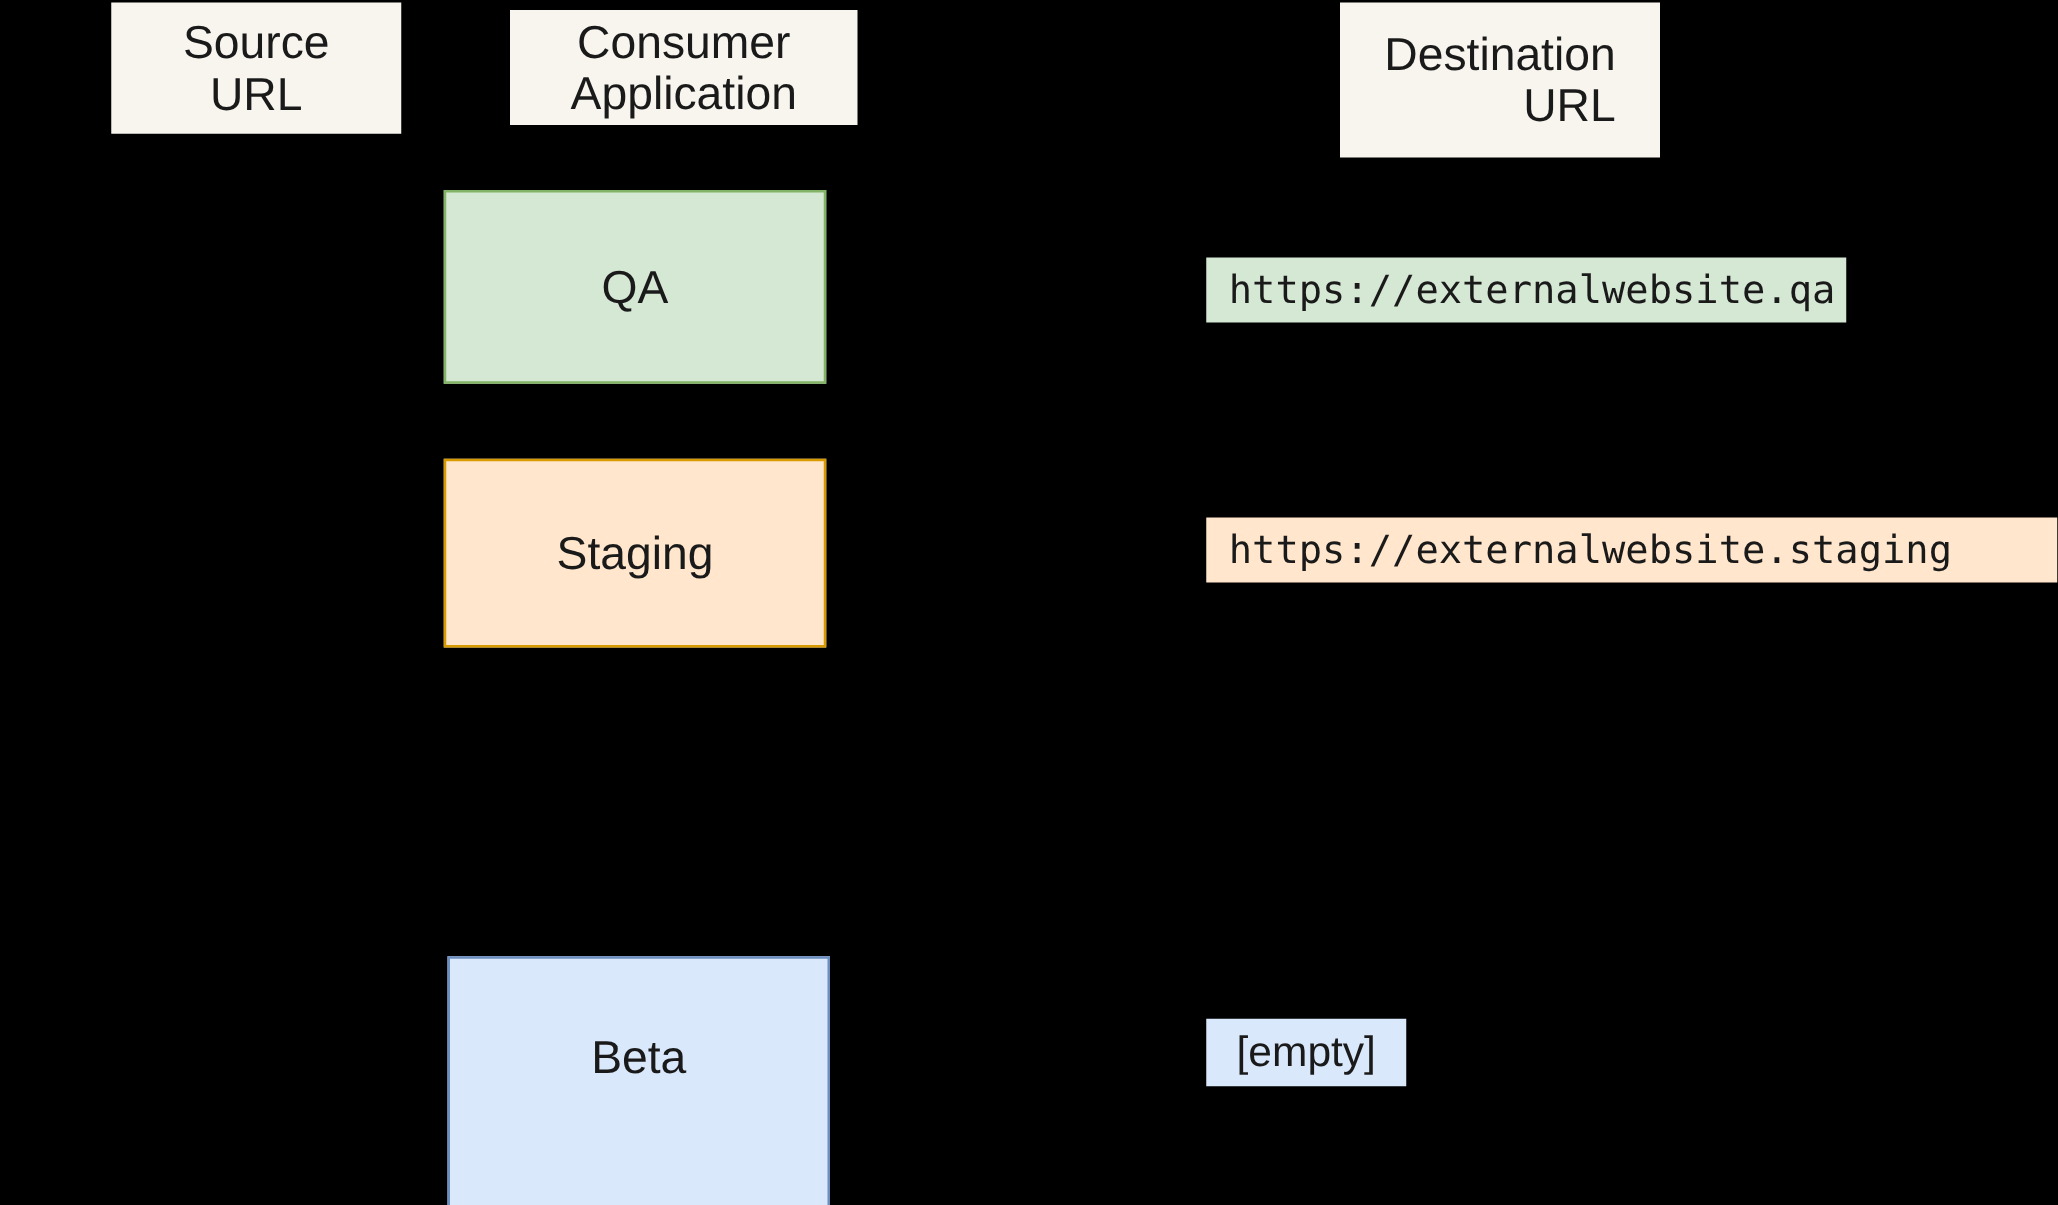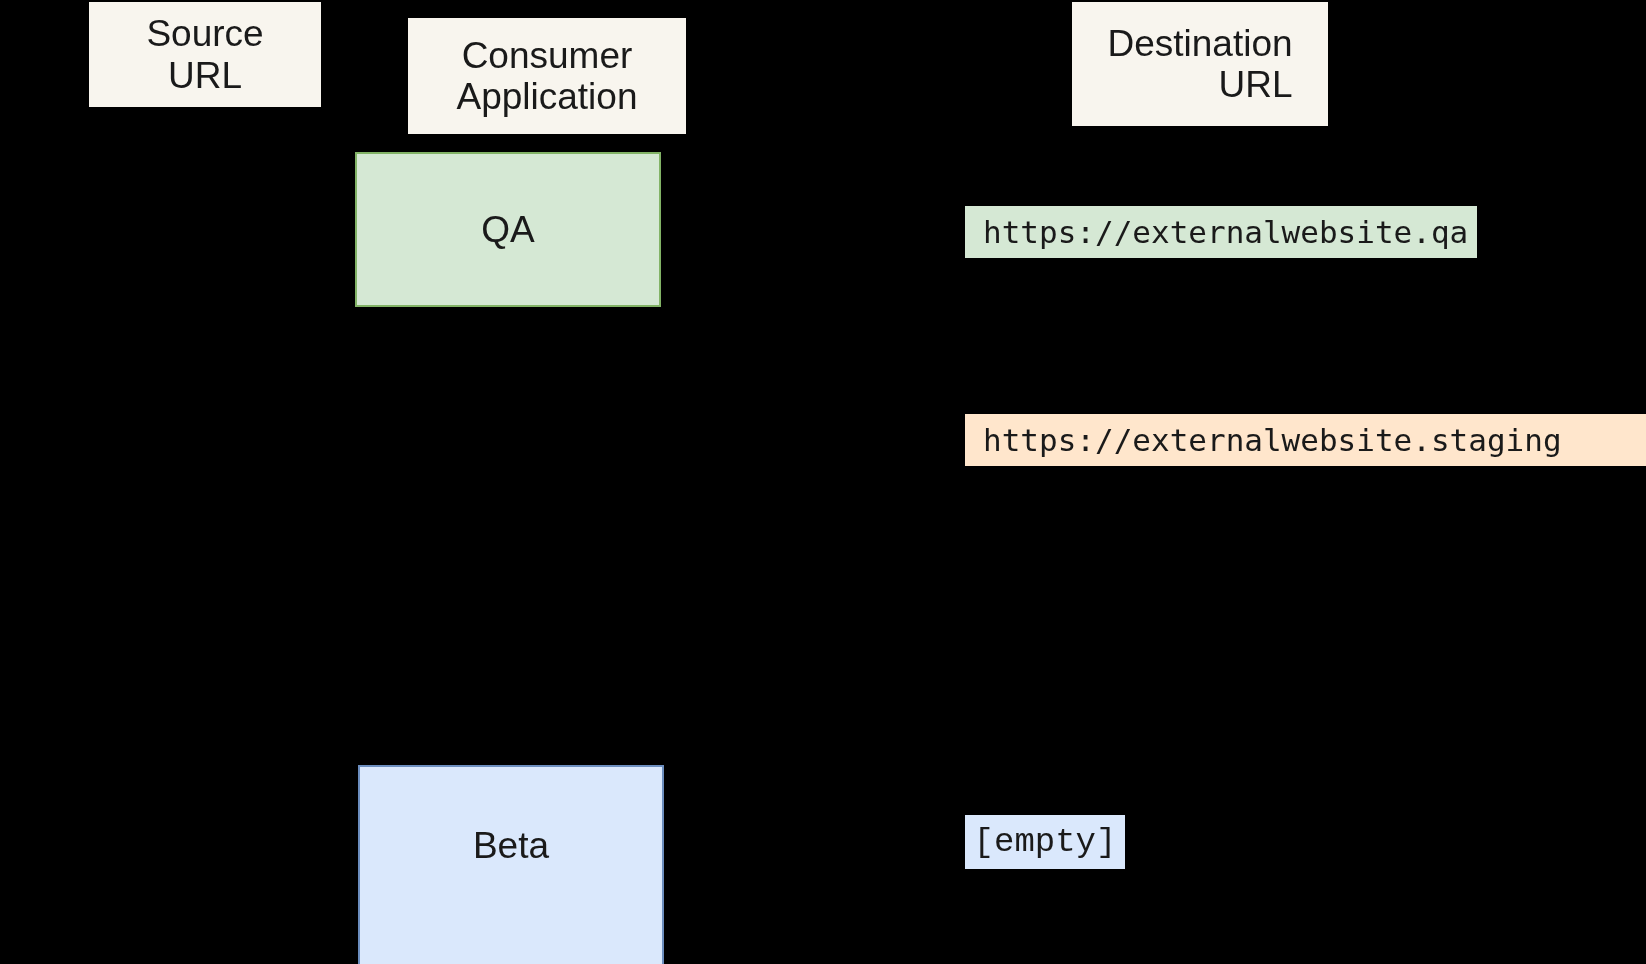--- a/index.html
+++ b/index.html
@@ -54,42 +54,43 @@
     justify-content: flex-start;
     font-family: "DejaVu Sans Mono", "Liberation Mono", monospace;
     font-size: 31px;
     color: #1a1a1a;
     padding: 11px 18px;
     box-sizing: border-box;
     white-space: nowrap;
     letter-spacing: 0px;
   }
   .url-label.sans {
-    font-family: Liberation Mono, monospace;
+    font-family: Liberation Sans, sans-serif;
     font-size: 34px;
   }
 </style>
 </head>
 <body>
 
 <div id="canvas">
 
   <div class="header-box" style="left:49px; top:2px; width:232px; height:105px;">Source
 URL</div>
 
-  <div class="header-box" style="left:368px; top:18px; width:278px; height:116px;">Consumer
+  <div class="header-box" style="left:368px; top:8px; width:278px; height:92px;">Consumer
 Application</div>
 
   <div class="header-box" style="left:1032px; top:2px; width:256px; height:124px;text-align:right;">Destination
 URL</div>
 
   <div class="env-box" style="left:355px; top:152px; width:306px; height:155px; background:#D5E8D4; border-color:#82B366;">QA</div>
 
   <div class="url-label" style="left:965px; top:206px; width:512px; height:52px; background:#D5E8D4;">https://externalwebsite.qa</div>
 
+  <div class="env-box" style="left:355px; top:367px; width:306px; height:151px; background:#FFE6CC; border-color:#D79B00;">Staging</div>
 
   <div class="url-label" style="left:965px; top:414px; width:700px; height:52px; background:#FFE6CC;">https://externalwebsite.staging</div>
 
 
 
   <div class="env-box" style="left:358px; top:765px; width:306px; height:206px; background:#DAE8FC; border-color:#6C8EBF;">
     <span style="position:absolute; top:58px; left:0; right:0;">Beta</span>
   </div>
 
   <div class="url-label sans" style="left:965px; top:815px; width:160px; height:54px; background:#DAE8FC; justify-content:center; padding:0;">[empty]</div>

